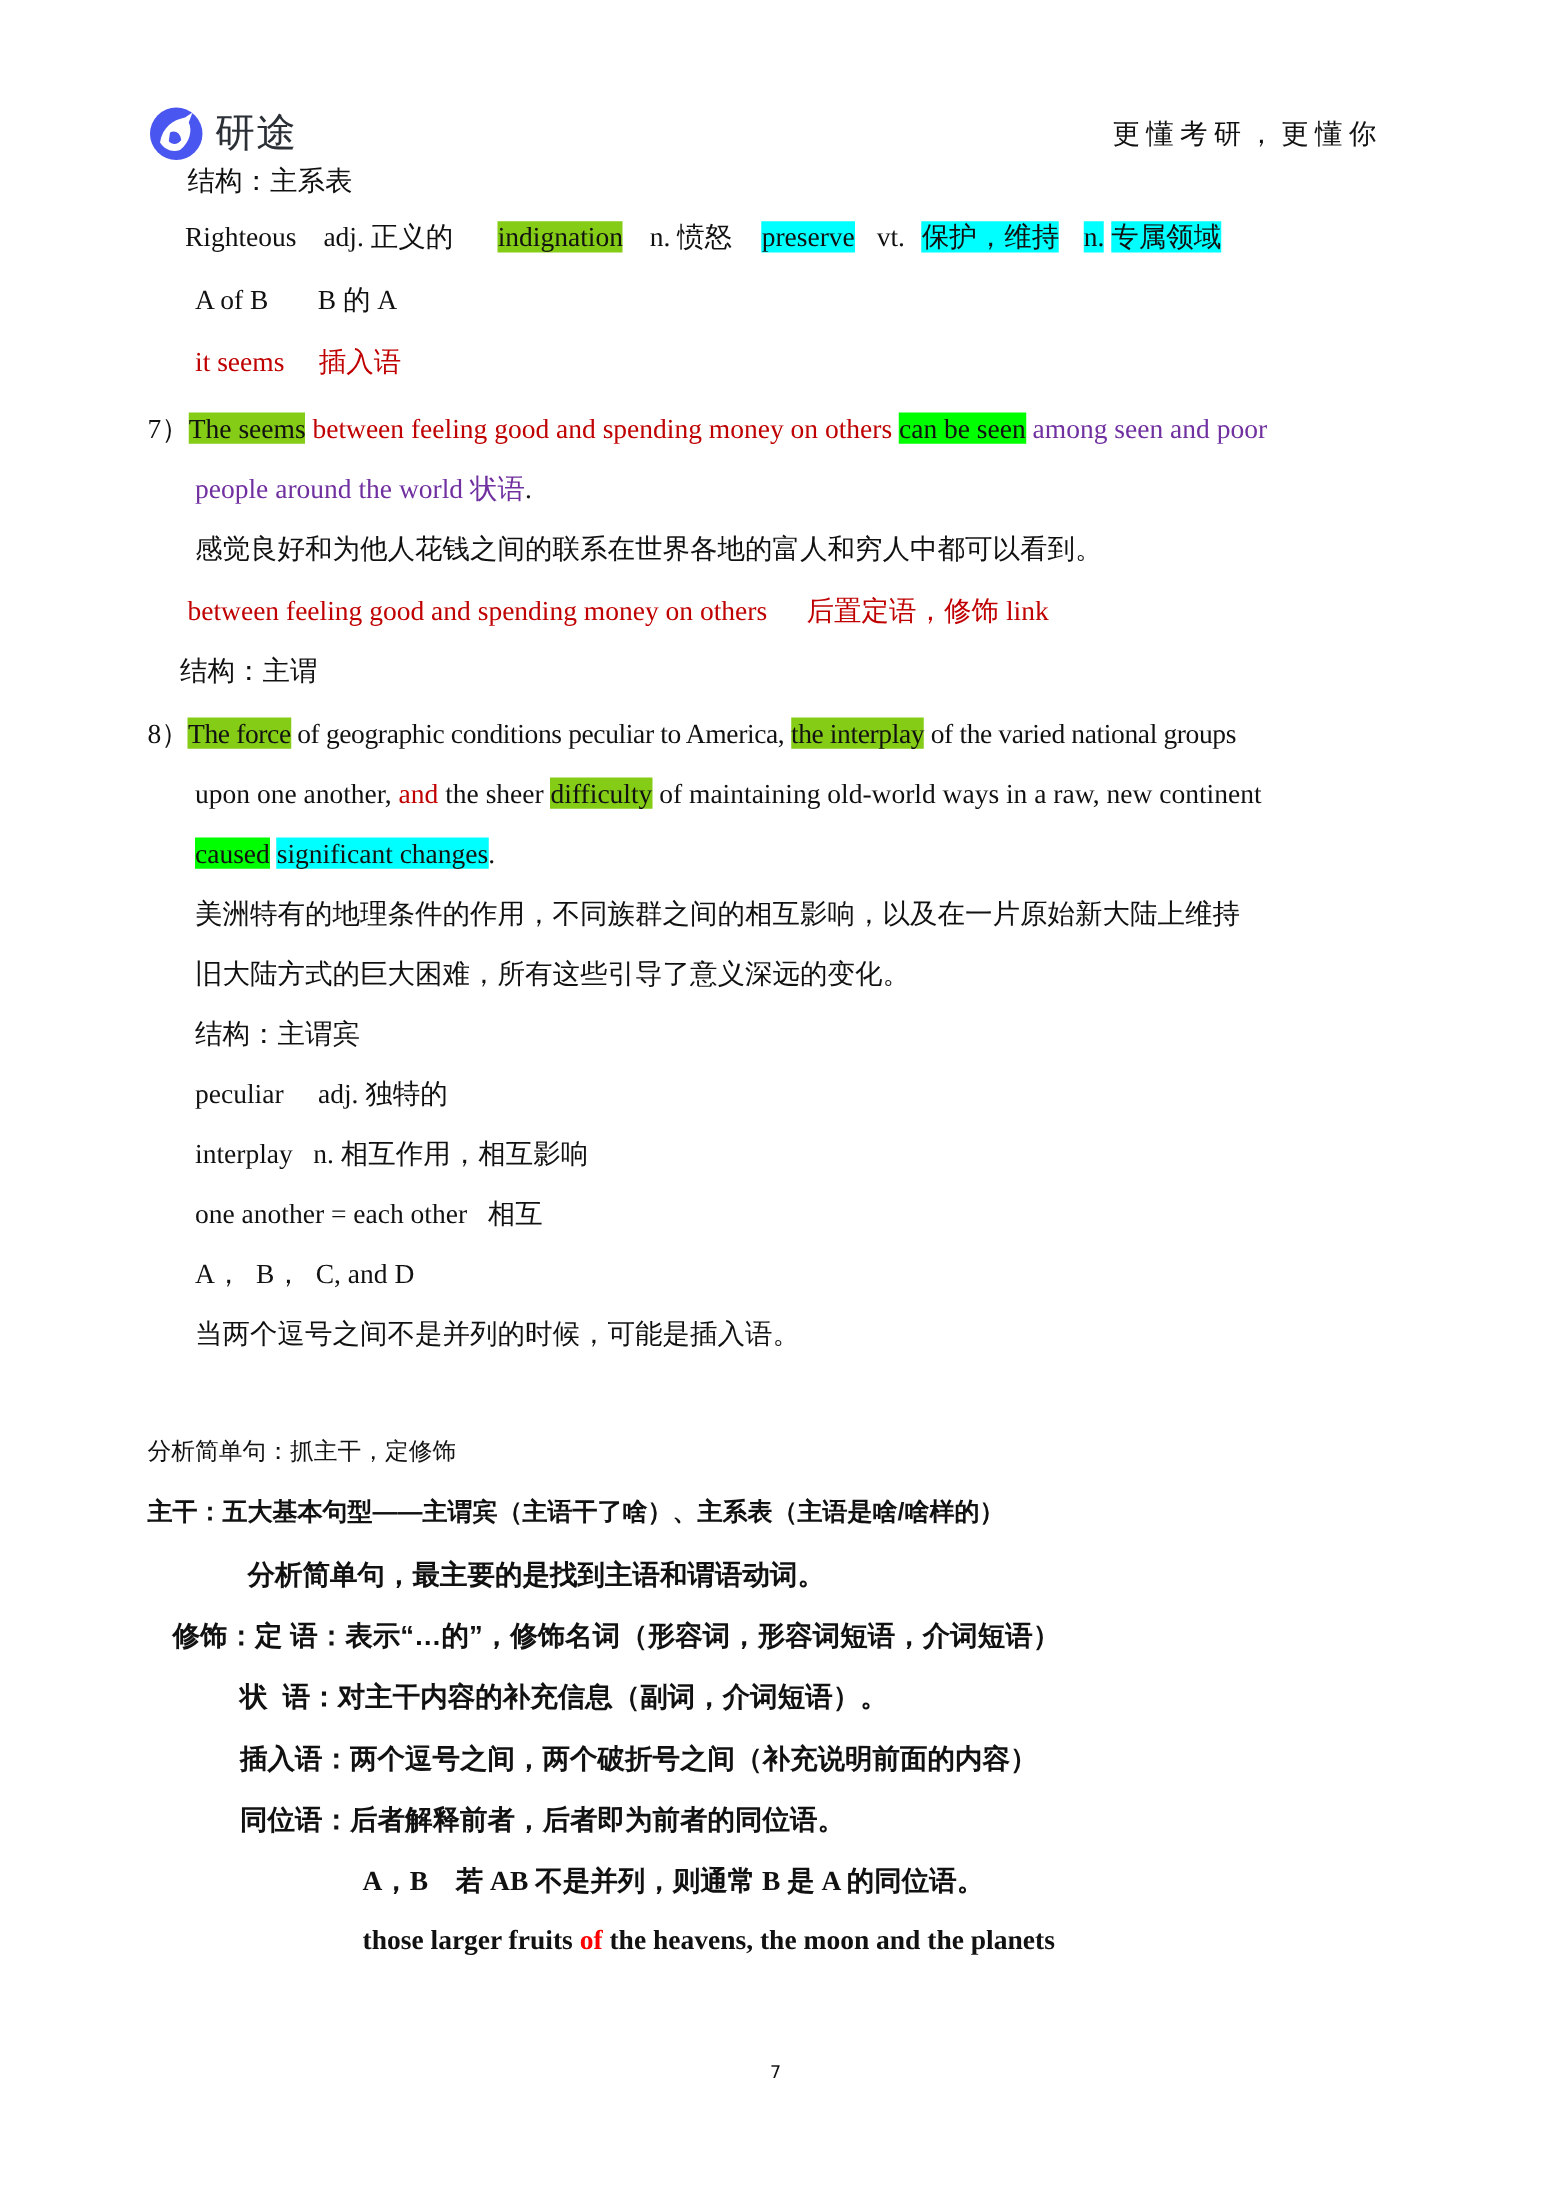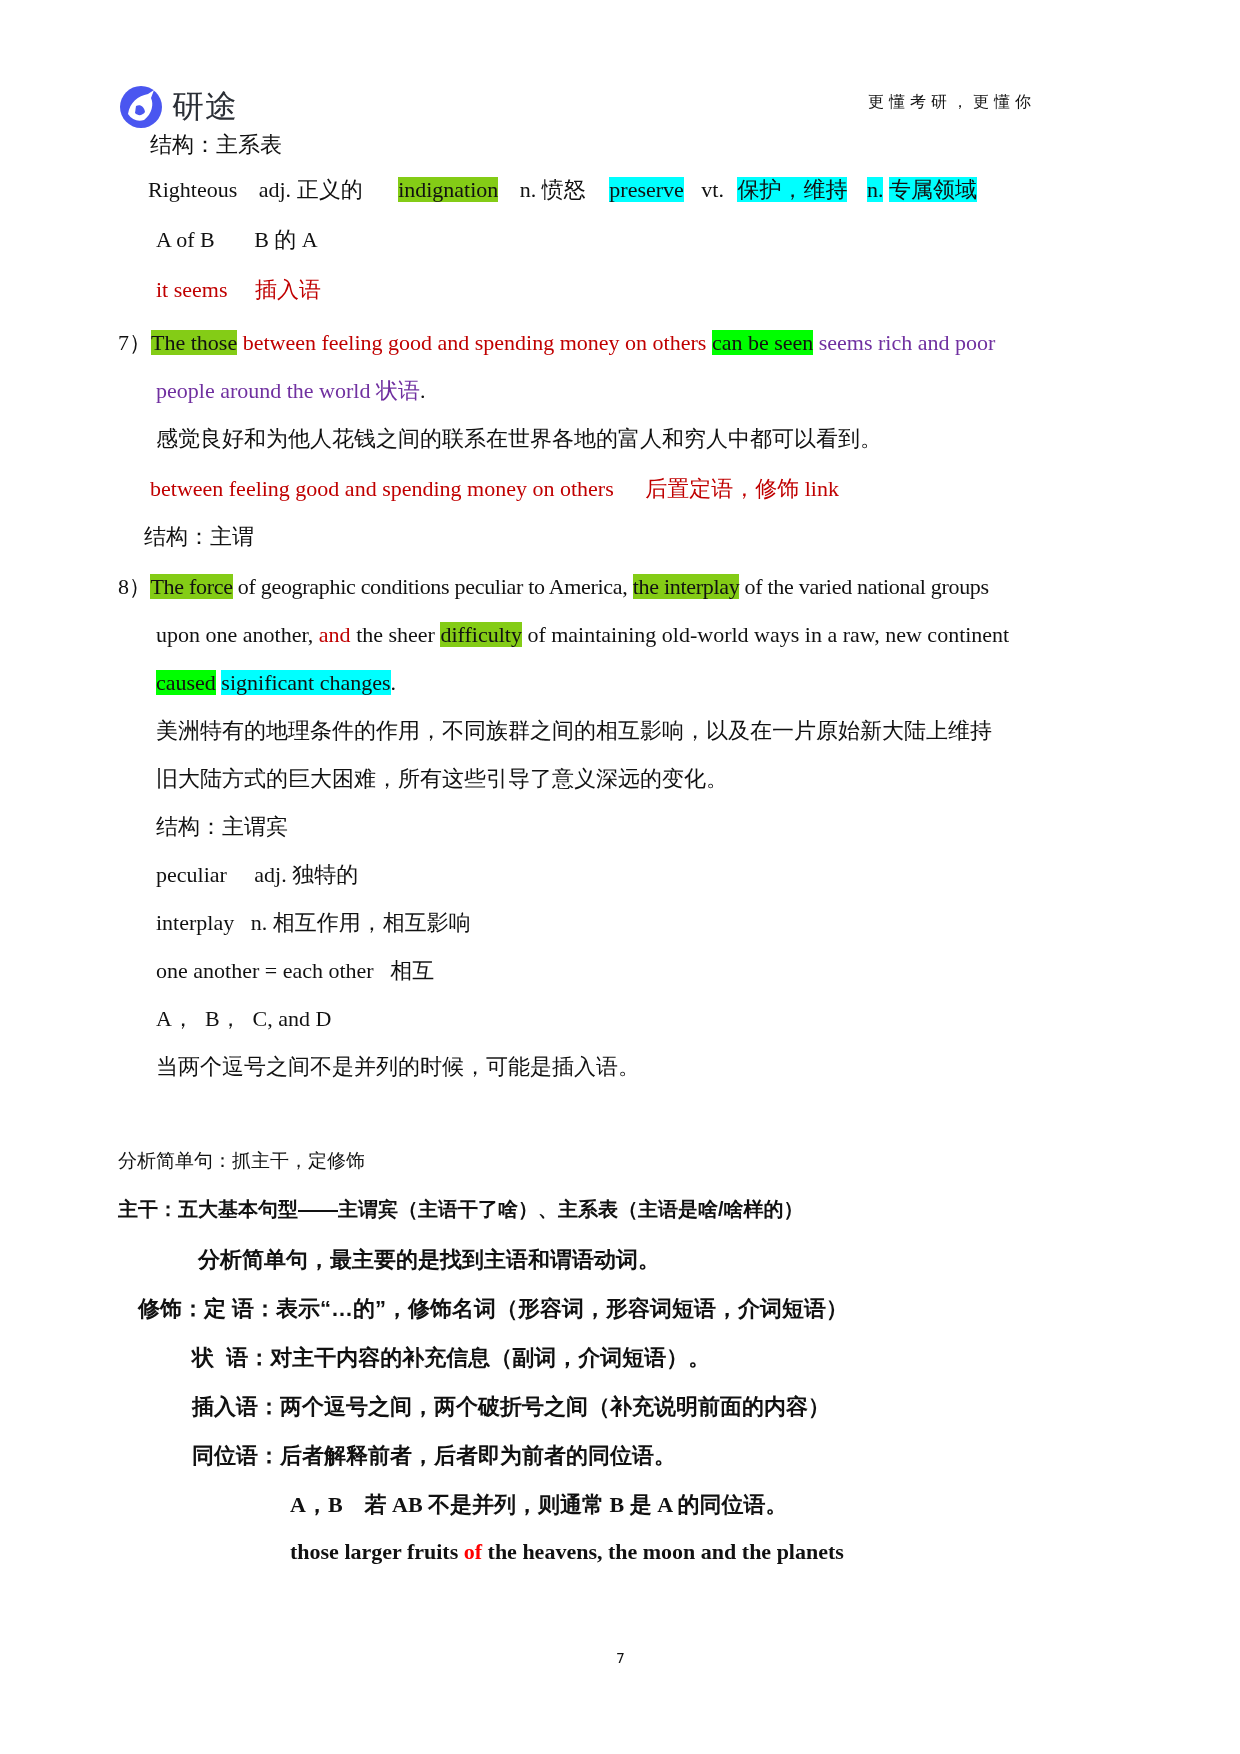--- a/index.html
+++ b/index.html
@@ -9,21 +9,21 @@
   .t { font-size:22px; line-height:30px; }
   .red { color:#c00000; }
   .purple { color:#7030a0; }
   .hl-y { background:#84cc16; }
   .hl-g { background:#00ff00; }
   .hl-c { background:#00ffff; }
   .bold { font-weight:bold; }
   .sans { font-family:"Liberation Sans","DejaVu Sans",sans-serif; }
   .logo { left:118px; top:64px; display:flex; align-items:center; gap:8px;margin-top:20px; }
   .logo-text { font-family:"DejaVu Sans",sans-serif; font-size:32px; color:#2b2f36; letter-spacing:1px; }
-  .slogan { left:868px; top:92px; font-family:Liberation Serif, serif; font-size:16px; letter-spacing:5px; color:#111; }
+  .slogan { left:890px; top:92px; font-family:Liberation Serif, serif; font-size:22px; letter-spacing:5px; color:#111; }
   .pageno { left:616px; top:1650px; font-family:"DejaVu Sans",sans-serif; font-size:14px; }
   .sp { display:inline-block; }
 </style>
 </head>
 <body>
 
 <div class="abs logo">
   <svg width="46" height="46" viewBox="0 0 46 46">
     <circle cx="23" cy="23" r="21" fill="#4a56f0"></circle>
     <path d="M10 30 C12 18, 20 12, 30 10 L36 6 L33 14 C36 20, 34 30, 26 36 C20 38, 14 36, 10 30 Z" fill="#ffffff"></path>
@@ -53,21 +53,21 @@
   <span>A of B</span><span class="sp" style="width:34px"></span>
   <span>B 的 A</span>
 </div>
 
 <div class="abs t red" style="left:156px;top:275px;">
   <span>it seems</span><span class="sp" style="width:22px"></span>
   <span>插入语</span>
 </div>
 
 <div class="abs t" style="left:118px;top:328px;">
-  <span>7）</span><span class="hl-y">The those</span><span class="red"> between feeling good and spending money on others </span><span class="hl-g">can be seen</span><span class="purple"> seems rich and poor</span>
+  <span>7）</span><span class="hl-y">The seems</span><span class="red"> between feeling good and spending money on others </span><span class="hl-g">can be seen</span><span class="purple"> among seen and poor</span>
 </div>
 <div class="abs t" style="left:156px;top:376px;">
   <span class="purple">people around the world 状语</span><span>.</span>
 </div>
 <div class="abs t" style="left:156px;top:424px;">感觉良好和为他人花钱之间的联系在世界各地的富人和穷人中都可以看到。</div>
 <div class="abs t red" style="left:150px;top:474px;">
   <span>between feeling good and spending money on others</span><span class="sp" style="width:26px"></span>
   <span>后置定语，修饰 link</span>
 </div>
 <div class="abs t" style="left:144px;top:522px;">结构：主谓</div>

